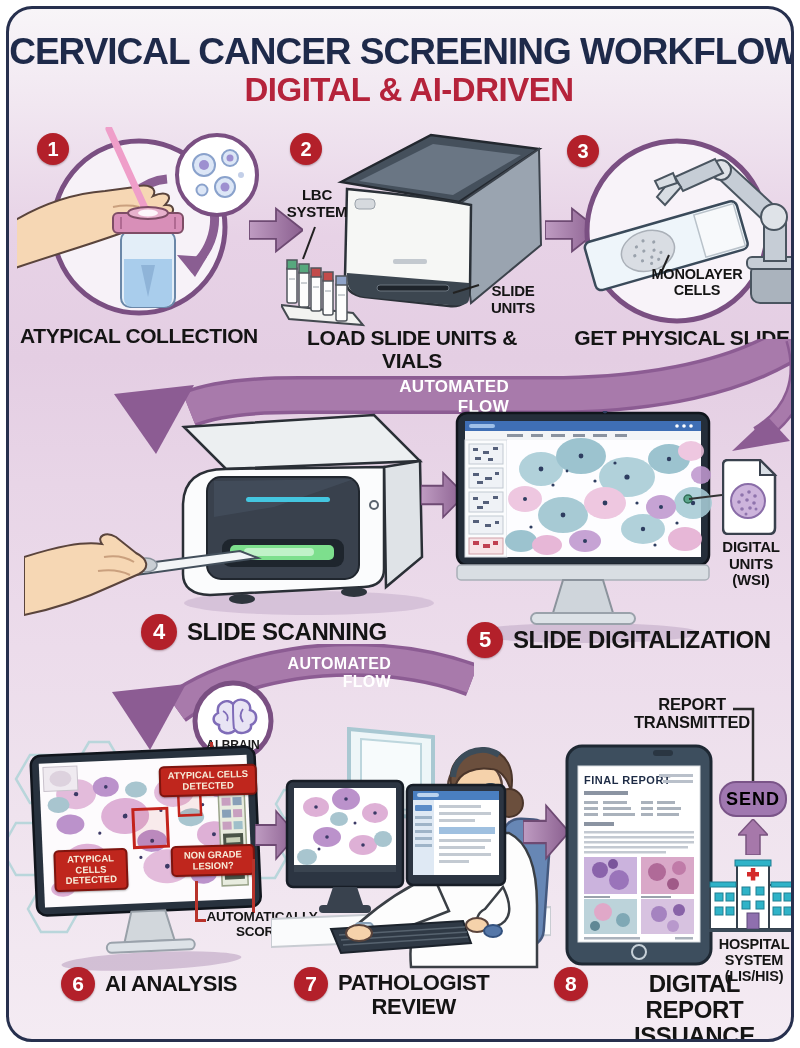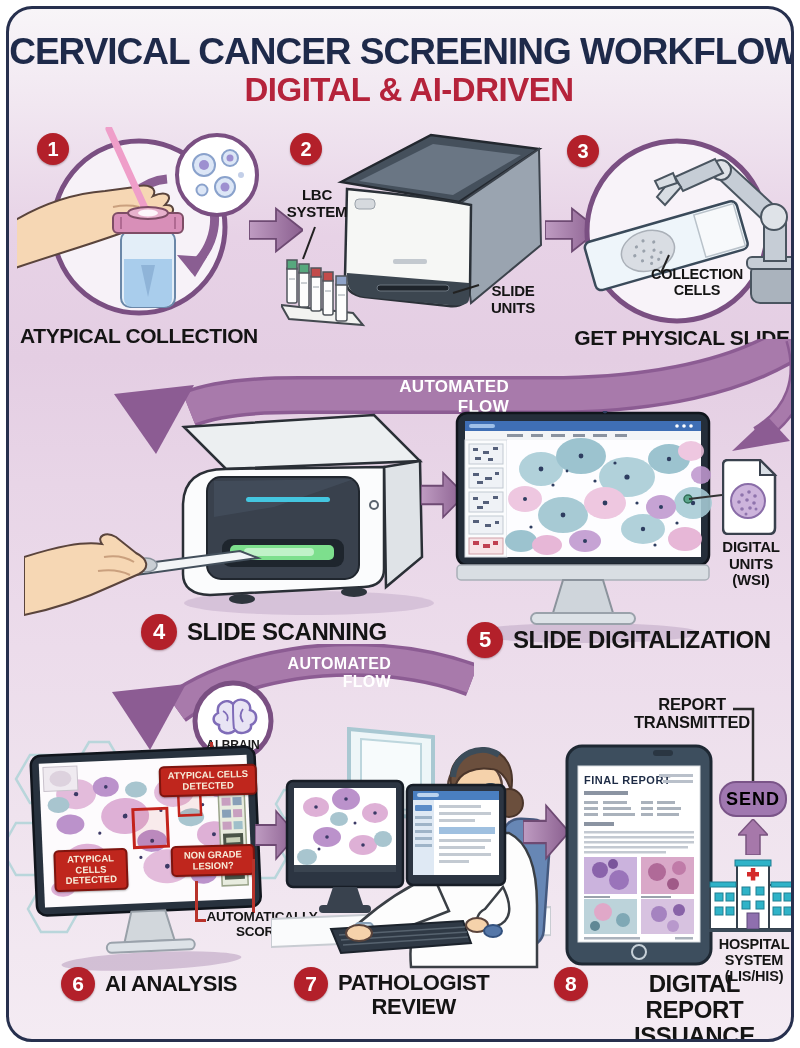--- a/index.html
+++ b/index.html
@@ -125,20 +125,21 @@
       </g>
     </g>
     <line x1="34" y1="100" x2="22" y2="132" stroke="#222" stroke-width="2"></line>
     <line x1="172" y1="166" x2="198" y2="158" stroke="#222" stroke-width="2"></line>
   </svg>
   <div class="badge abs" style="left:281px;top:124px;width:32px;height:32px;font-size:20px;">2</div>
   <div class="ann pre abs" style="left:276px;top:178px;width:64px;font-size:15px;">LBC
 SYSTEM</div>
   <div class="ann pre abs" style="left:468px;top:274px;width:72px;font-size:15px;">SLIDE
 UNITS</div>
+  <div class="cap abs" style="left:270px;top:318px;width:266px;font-size:21px;">LOAD SLIDE UNITS &amp; VIALS</div>
 
   <svg class="abs" style="left:536px;top:196px;" width="54" height="50">
         <use href="#chev" width="54" height="50"></use>
       </svg>
 
   <svg class="abs" style="left:556px;top:116px;" width="240" height="205" viewBox="0 0 240 205">
     <circle cx="112" cy="106" r="90" fill="#f8f3f9" stroke="#7a4f82" stroke-width="5"></circle>
 
     <g stroke="#4a5560" stroke-width="2">
       <rect x="186" y="138" width="48" height="40" rx="9" fill="#aab3bd"></rect>
@@ -166,21 +167,21 @@
         <circle cx="74" cy="129" r="1.6"></circle>
             <circle cx="84" cy="128" r="1.6"></circle>
             <circle cx="94" cy="126" r="1.6"></circle>
         <circle cx="82" cy="134" r="1.6"></circle>
             <circle cx="90" cy="132" r="1.6"></circle>
       </g>
     </g>
     <line x1="104" y1="130" x2="96" y2="148" stroke="#222" stroke-width="2"></line>
   </svg>
   <div class="badge abs" style="left:558px;top:126px;width:32px;height:32px;font-size:20px;">3</div>
-  <div class="ann pre abs" style="left:636px;top:258px;width:104px;font-size:14.5px;">COLLECTION
+  <div class="ann pre abs" style="left:636px;top:258px;width:104px;font-size:14.5px;">MONOLAYER
 CELLS</div>
   <div class="cap abs" style="left:552px;top:318px;width:242px;font-size:21px;">GET PHYSICAL SLIDE</div>
 
   <svg class="abs" style="left:85px;top:330px;" width="715" height="118" viewBox="0 0 715 118">
     <path d="M700,2 C640,40 560,54 470,56 L205,56 C160,56 120,60 95,70" fill="none" stroke="#8c5c93" stroke-width="38"></path>
     <path d="M700,2 C640,40 560,54 470,56 L205,56 C160,56 120,60 95,70" fill="none" stroke="#a87aab" stroke-width="31"></path>
     <polygon points="20,55 100,46 62,115" fill="#8c5c93"></polygon>
     <path d="M700,0 C712,40 700,74 664,96" fill="none" stroke="#8c5c93" stroke-width="18"></path>
     <path d="M700,0 C712,40 700,74 664,96" fill="none" stroke="#a87aab" stroke-width="13"></path>
     <polygon points="638,112 674,78 696,102" fill="#8c5c93"></polygon>

